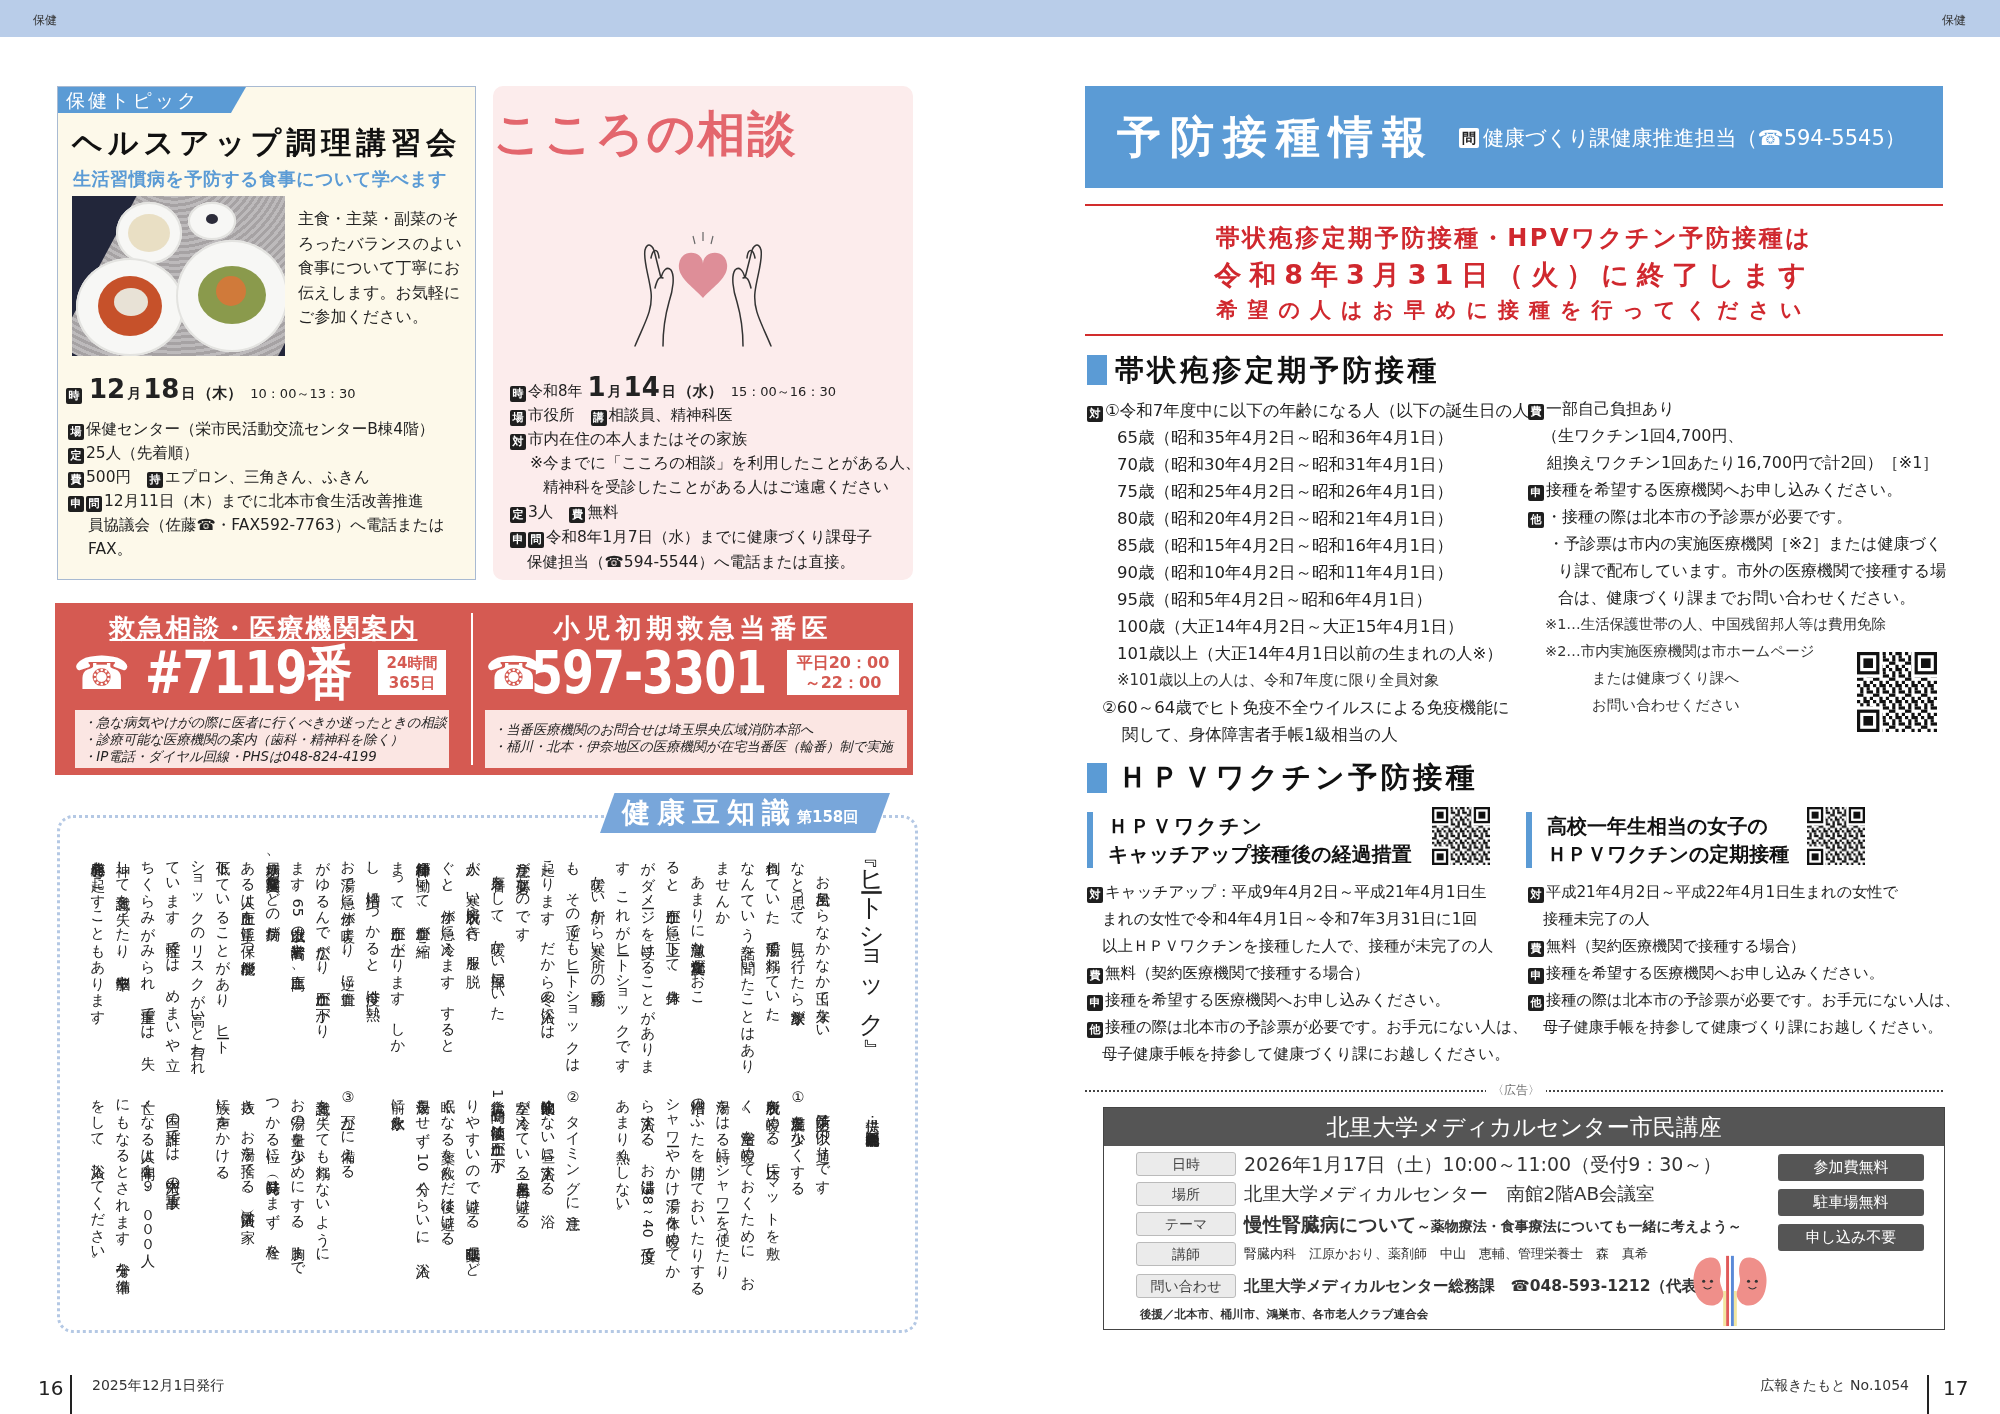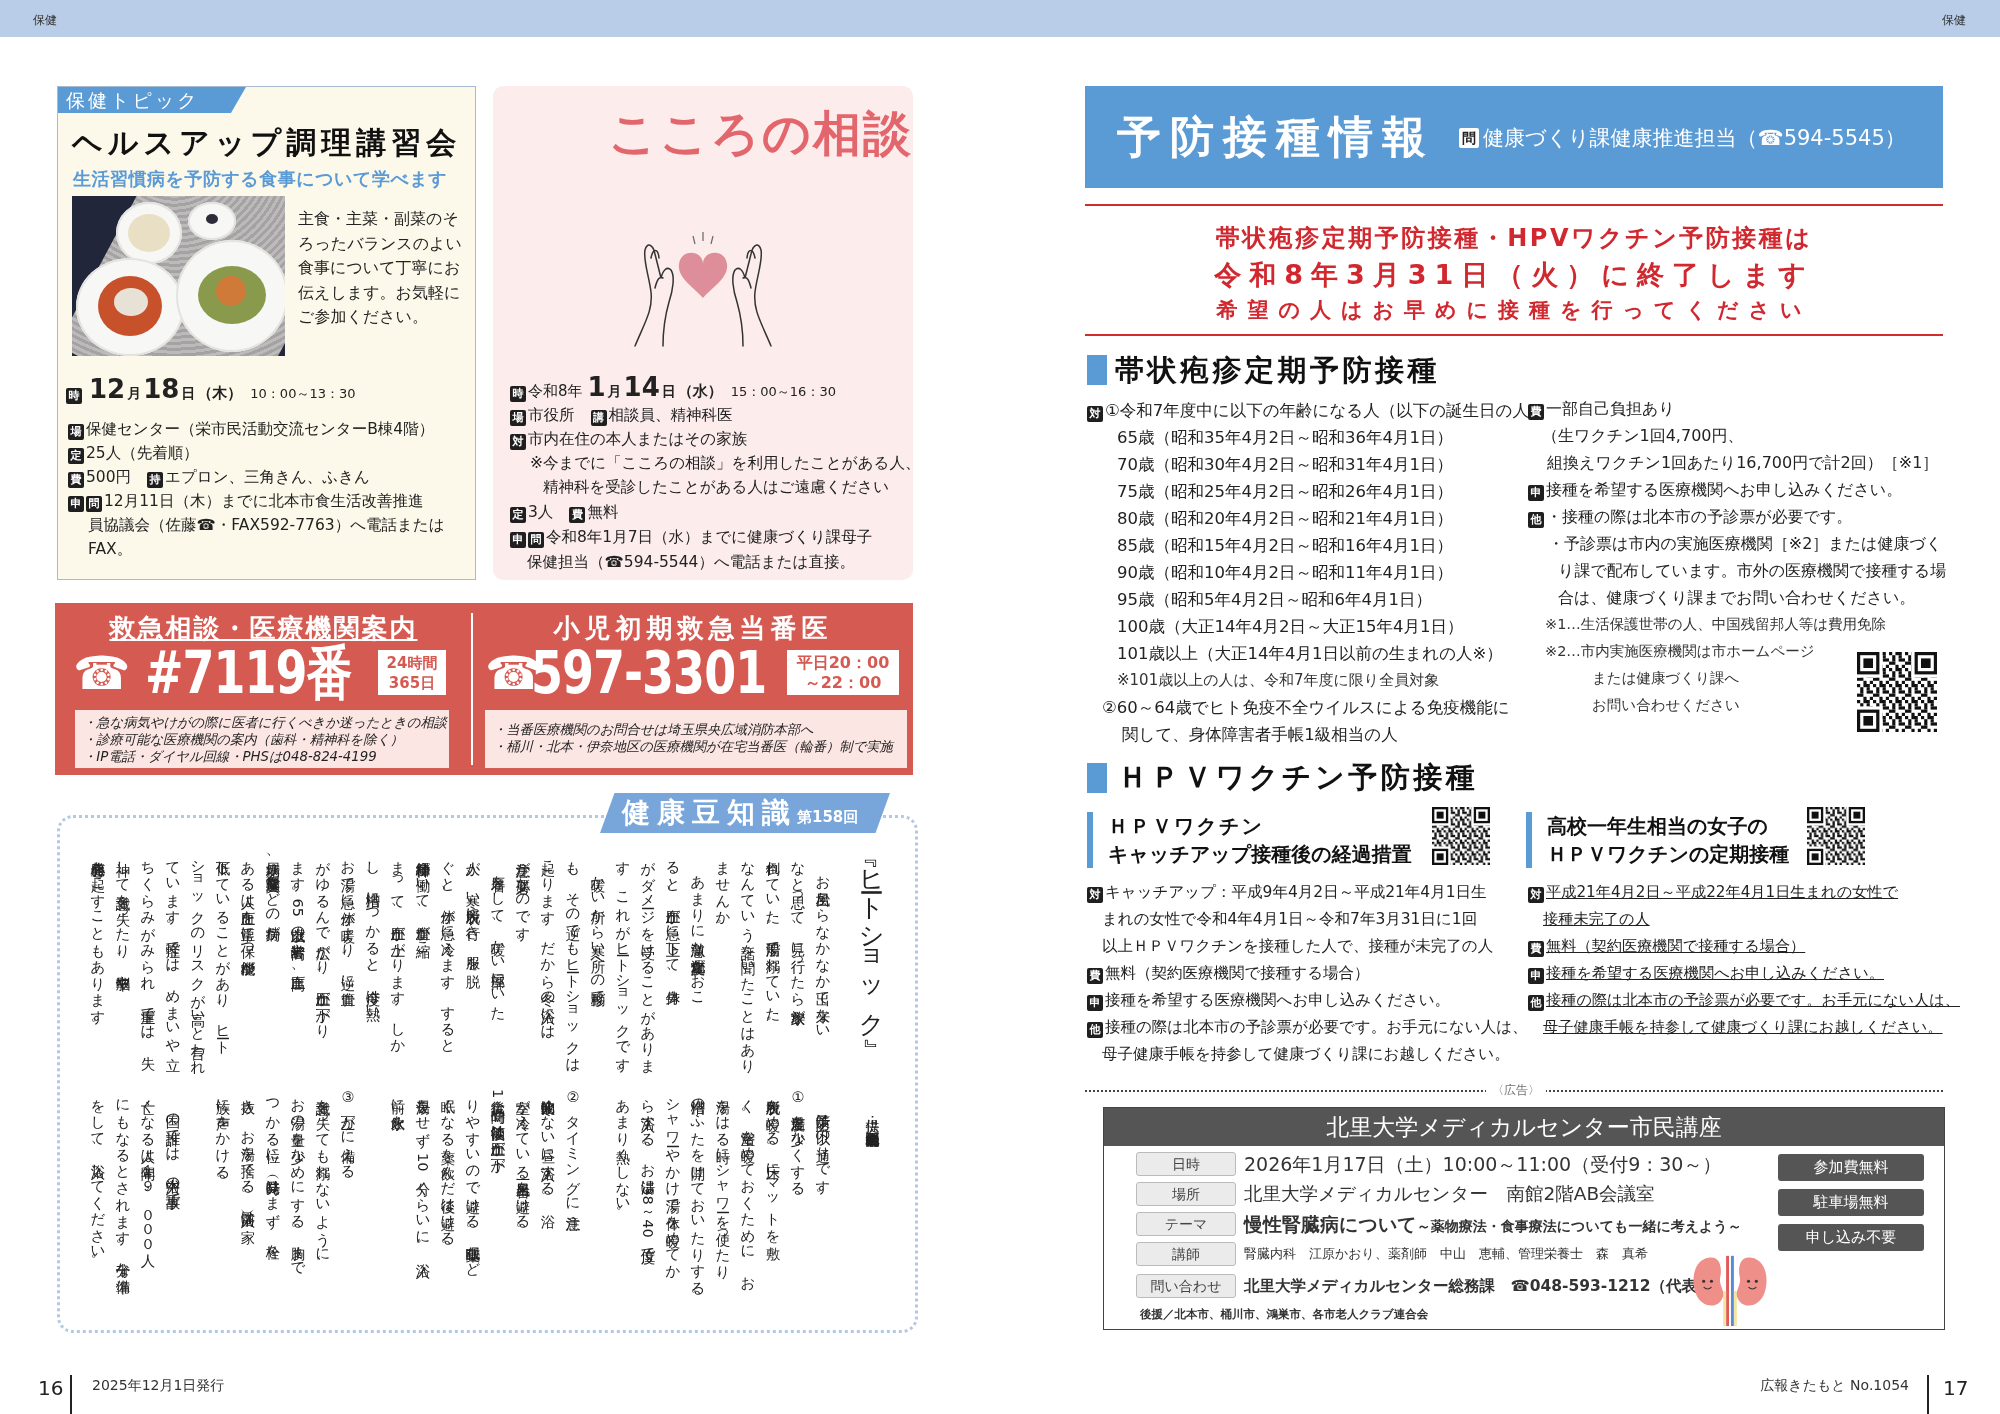--- a/index.html
+++ b/index.html
@@ -26,21 +26,21 @@
 .topic-desc{position:absolute;left:240px;top:120px;font-size:16px;line-height:24.5px;white-space:nowrap;color:#222;}
 .drow{position:absolute;white-space:nowrap;font-size:15.5px;line-height:24px;height:24px;color:#222;}
 .big{font-size:26px;font-weight:bold;}
 .unit{font-size:14px;font-weight:bold;margin:0 2px;}
 .wd{font-size:15px;font-weight:bold;}
 .tm{font-size:13px;margin-left:8px;}
 .sm{font-size:15px;}
 
 
 .kokoro{left:493px;top:86px;width:420px;height:494px;background:#fcecec;border-radius:10px;}
-.kk-title{position:absolute;left:0;top:16px;width:420px;text-align:right;font-size:48px;color:#e3666d;letter-spacing:2px;white-space:nowrap;}
+.kk-title{position:absolute;left:0;top:16px;width:420px;text-align:left;font-size:48px;color:#e3666d;letter-spacing:2px;white-space:nowrap;}
 .kk-sub{position:absolute;left:0;top:80px;width:420px;text-align:center;font-size:18.5px;font-weight:bold;color:#e17a80;line-height:23px;white-space:nowrap;letter-spacing:1px;}
 
 
 .emg{left:55px;top:603px;width:858px;height:172px;background:#d55a52;}
 .emg-title{position:absolute;top:8px;text-align:center;color:#fff;font-size:26px;font-weight:bold;white-space:nowrap;}
 .emg-phone{position:absolute;top:44px;color:#fff;font-size:46px;line-height:52px;}
 .emg-num{position:absolute;top:36px;color:#fff;font-size:46px;font-weight:bold;line-height:52px;transform:scaleY(1.28);transform-origin:0 0;white-space:nowrap;letter-spacing:-1px;}
 .emg-badge{position:absolute;top:47px;height:45px;background:#fff;color:#d55a52;font-weight:bold;text-align:center;line-height:20px;padding-top:3px;white-space:nowrap;}
 .emg-info{position:absolute;top:107px;height:58px;background:#fbe6e3;padding:4px 8px;font-size:13.3px;line-height:17px;color:#222;white-space:nowrap;font-style:italic;}
 .emg-div{position:absolute;left:416px;top:10px;width:2px;height:152px;background:#fff;}
@@ -366,21 +366,21 @@
 
 <div class="abs sub-bar" style="left:1526px;top:812px;"></div>
 <div class="abs sub-t" style="left:1547px;top:812px;">
   <div>高校一年生相当の女子の</div>
   <div>ＨＰＶワクチンの定期接種</div>
 </div>
 <svg class="abs qr" style="left:1807px;top:807px;" viewBox="0 0 25 25">
     <use href="#qrcode"></use>
   </svg>
 
-<div class="list" style="left:1528px;top:879px;font-size:15.2px;text-decoration:underline;">
+<div class="list" style="left:1528px;top:879px;font-size:15.2px;">
   <div><span class="ic">対</span><span>平成21年4月2日～平成22年4月1日生まれの女性で</span></div>
   <div style="padding-left:15px">接種未完了の人</div>
   <div><span class="ic">費</span><span>無料（契約医療機関で接種する場合）</span></div>
   <div><span class="ic">申</span><span>接種を希望する医療機関へお申し込みください。</span></div>
   <div><span class="ic">他</span><span>接種の際は北本市の予診票が必要です。お手元にない人は、</span></div>
   <div style="padding-left:15px">母子健康手帳を持参して健康づくり課にお越しください。</div>
 </div>
 
 <div class="abs adsep"></div>
 <div class="abs adsep-label">〈広告〉</div>

